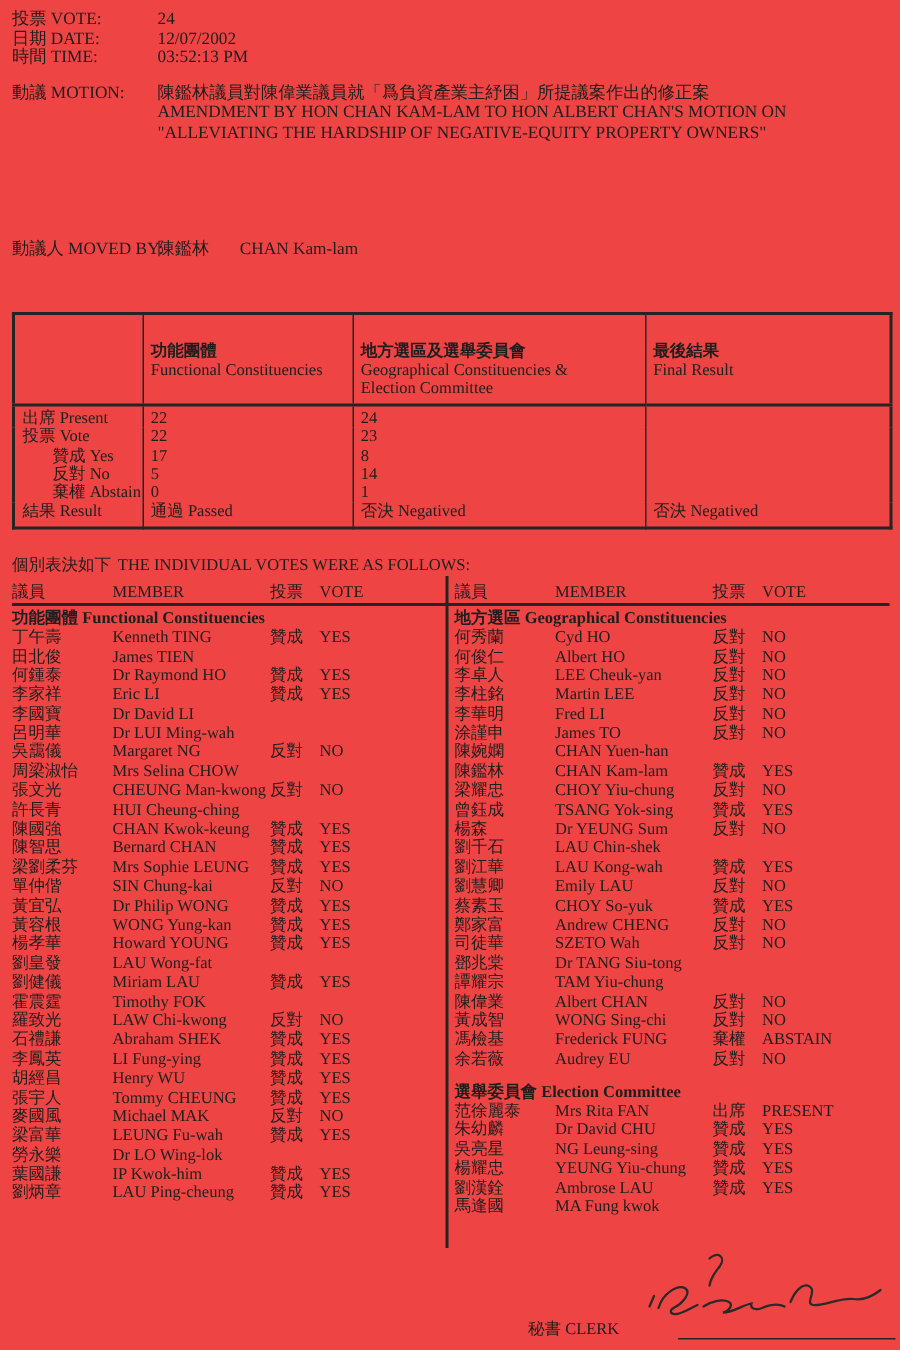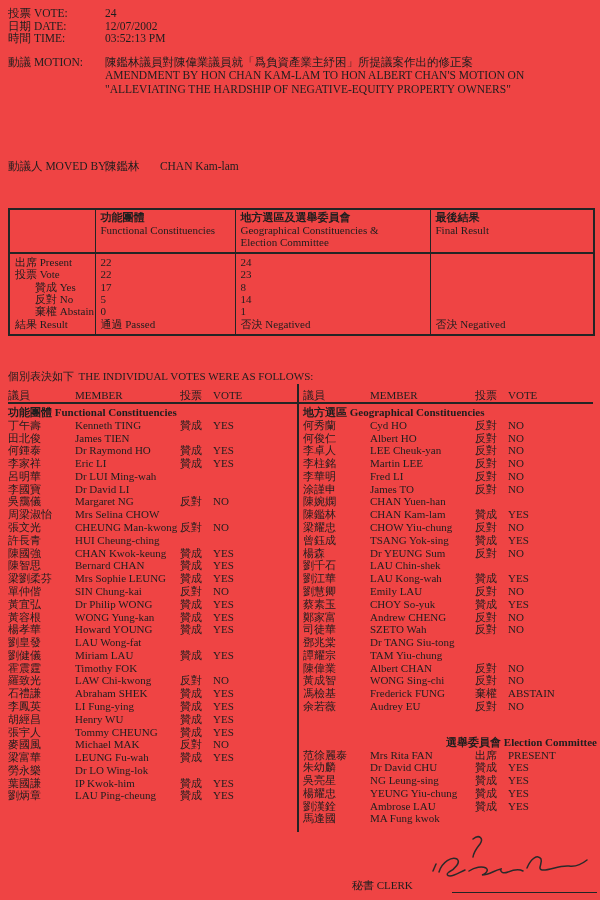--- a/index.html
+++ b/index.html
@@ -16,39 +16,39 @@
   .motion-block .hdr-row{grid-template-columns:97px 1fr;}
   .movedby-block{position:absolute;left:8px;top:160px;width:560px;font-size:11.5px;line-height:13px;}
   .mb-cn{display:inline-block;min-width:52px;}
   
   table.sum{
     position:absolute;left:8px;top:208px;width:585px;border-collapse:collapse;
     table-layout:fixed;font-size:11px;border:2px solid #242424;
   }
   table.sum th{font-weight:normal;text-align:left;vertical-align:top;
     padding:1px 5px 3px;border-bottom:2px solid #242424;line-height:12.6px;}
-  table.sum th .cn{font-weight:bold;}
+  table.sum th .cn{font-weight:bold;margin-top:17px;}
   table.sum th:not(:first-child),table.sum td:not(:first-child){border-left:1.5px solid #242424;}
   table.sum td{padding:0 5px;vertical-align:top;line-height:12.4px;white-space:nowrap;}
   table.sum tbody tr:first-child td{padding-top:2px;}
   table.sum tbody tr:last-child td{padding-bottom:4px;}
   table.sum td.ind{padding-left:25px;}
   
   .indiv-title{position:absolute;left:8px;top:369px;font-size:11px;white-space:nowrap;}
   .indiv-title .cn{display:inline-block;min-width:68px;font-family:Liberation Serif, serif;}
   .col-hdr{position:absolute;top:389px;font-size:11px;}
   .col-hdr,.m-row{display:grid;grid-template-columns:67px 105px 33px 1fr;line-height:12.78px;}
   #lh{left:8px;width:286px;} #rh{left:303px;width:294px;}
   .thick-rule{position:absolute;left:8px;top:402px;width:585px;height:2px;background:#242424;}
   .v-divider{position:absolute;left:297px;top:384px;width:1.5px;height:448px;background:#242424;}
   .votes-col{position:absolute;top:406px;font-size:11px;}
   #left-col{left:8px;width:286px;}
   #right-col{left:303px;width:294px;}
   .sec-hdr{font-weight:bold;line-height:12.78px;white-space:nowrap;}
-  .sec-hdr.gap{margin-top:23px;text-align:right;}
+  .sec-hdr.gap{margin-top:9px;}
   .m-row span{white-space:nowrap;overflow:visible;}
   
   .clerk-row{position:absolute;left:352px;top:878px;font-size:11px;display:flex;align-items:flex-end;gap:38px;}
   .clerk-line{display:inline-block;width:145px;border-bottom:1.2px solid #242424;height:12px;margin-left:1px;}
   .signature{position:absolute;left:425px;top:832px;}
 </style>
 </head>
 <body>
 
 <div class="page">
@@ -195,32 +195,32 @@
         <span>贊成</span>
         <span>YES</span>
       </div>
       <div class="m-row">
         <span>李家祥</span>
         <span>Eric LI</span>
         <span>贊成</span>
         <span>YES</span>
       </div>
       <div class="m-row">
+        <span>李國寶</span>
+        <span>Dr David LI</span>
+        <span></span>
+        <span></span>
+      </div>
+      <div class="m-row">
         <span>呂明華</span>
         <span>Dr LUI Ming-wah</span>
         <span></span>
         <span></span>
       </div>
       <div class="m-row">
-        <span>李國寶</span>
-        <span>Dr David LI</span>
-        <span></span>
-        <span></span>
-      </div>
-      <div class="m-row">
         <span>吳靄儀</span>
         <span>Margaret NG</span>
         <span>反對</span>
         <span>NO</span>
       </div>
       <div class="m-row">
         <span>周梁淑怡</span>
         <span>Mrs Selina CHOW</span>
         <span></span>
         <span></span>
@@ -403,21 +403,21 @@
         <span></span>
       </div>
       <div class="m-row">
         <span>陳鑑林</span>
         <span>CHAN Kam-lam</span>
         <span>贊成</span>
         <span>YES</span>
       </div>
       <div class="m-row">
         <span>梁耀忠</span>
-        <span>CHOW Yiu-chung</span>
+        <span>CHOY Yiu-chung</span>
         <span>反對</span>
         <span>NO</span>
       </div>
       <div class="m-row">
         <span>曾鈺成</span>
         <span>TSANG Yok-sing</span>
         <span>贊成</span>
         <span>YES</span>
       </div>
       <div class="m-row">

